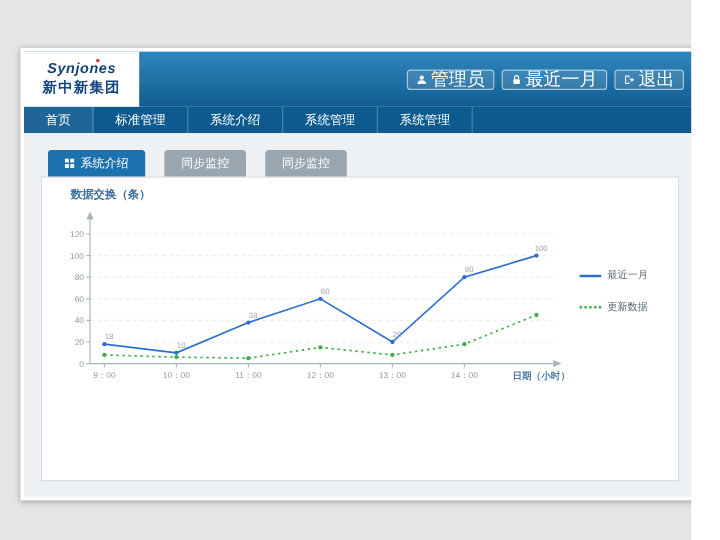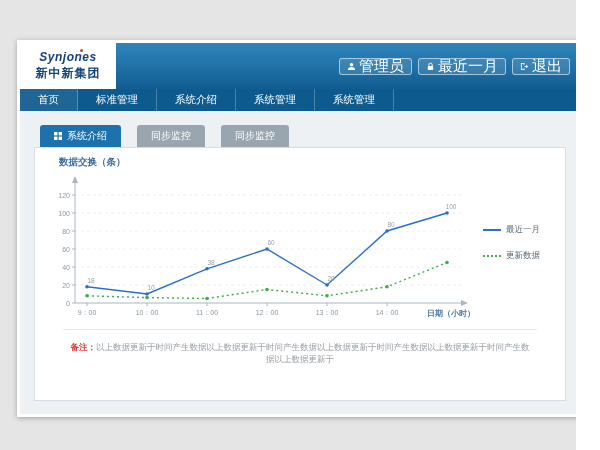--- a/index.html
+++ b/index.html
@@ -201,20 +201,17 @@
               <span class="sl-line-solid"></span>
               <span>最近一月</span>
             </div>
             <div class="sl-item">
               <span class="sl-line-dotted"></span>
               <span>更新数据</span>
             </div>
           </div>
         </div>
 
-        <div class="note">
-          <span class="note-label">备注：</span><span>以上数据更新于时间产生数据以上数据更新于时间产生数据以上数据更新于时间产生数据以上数据更新于时间产生数据以上数据更新于</span>
-        </div>
       </div>
     </div>
 
   </div>
 </div>
 
 </body></html>

